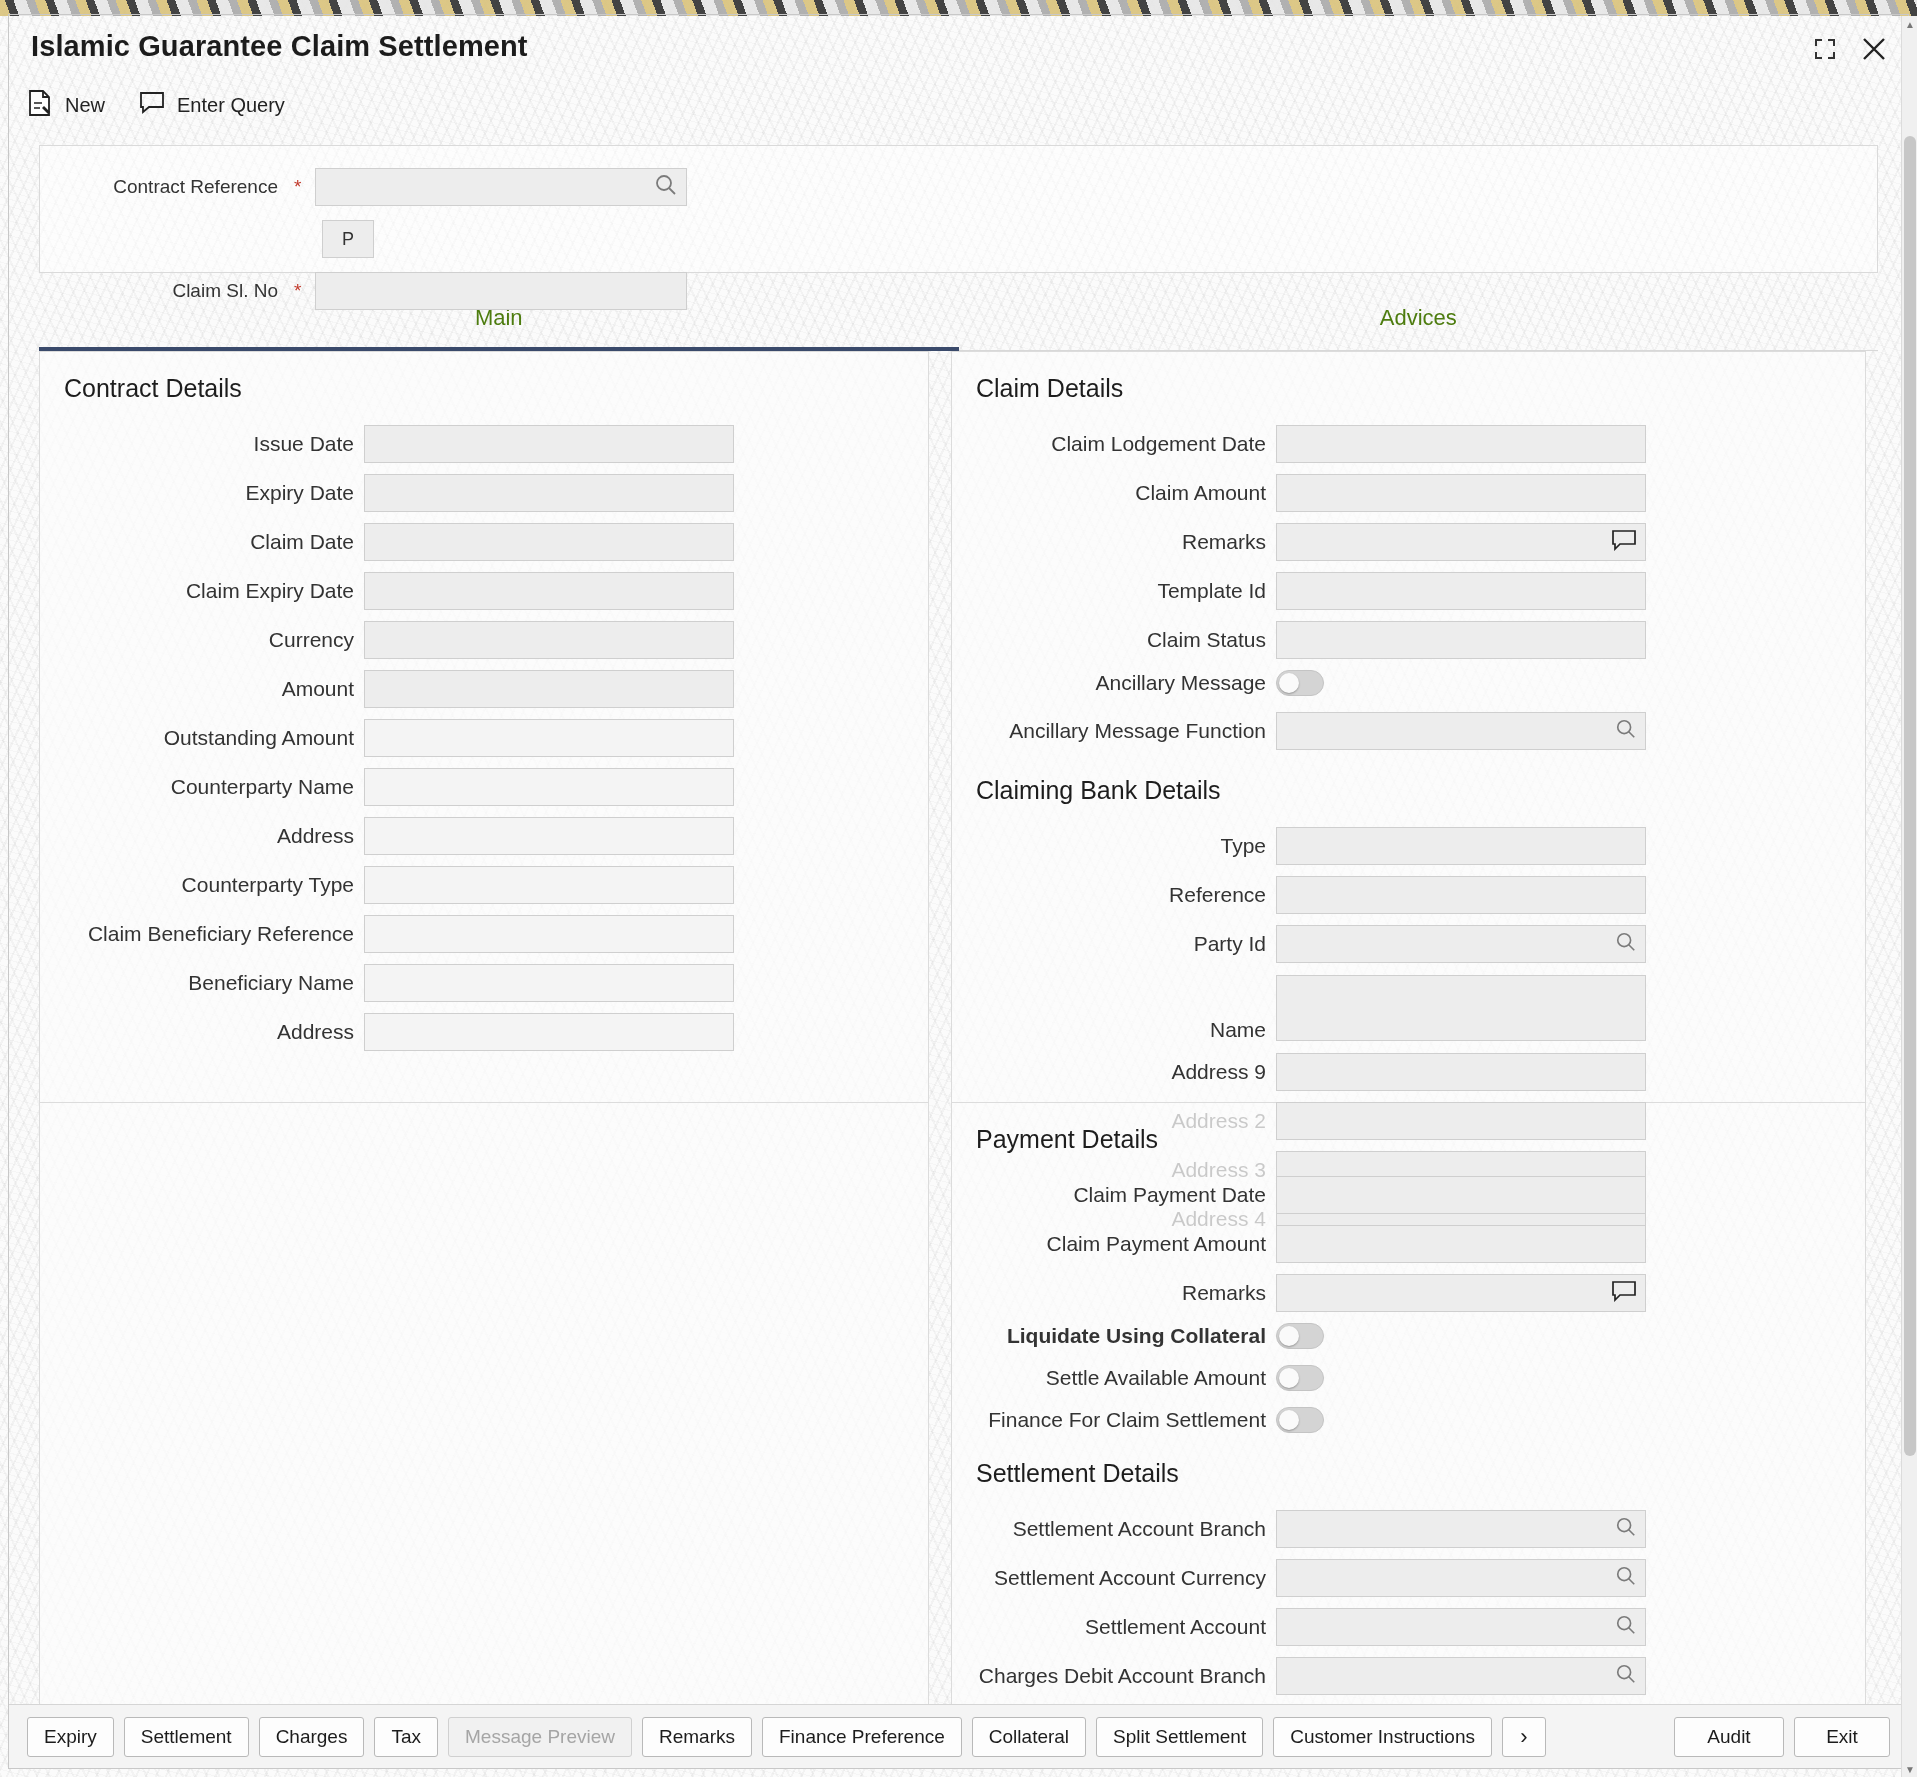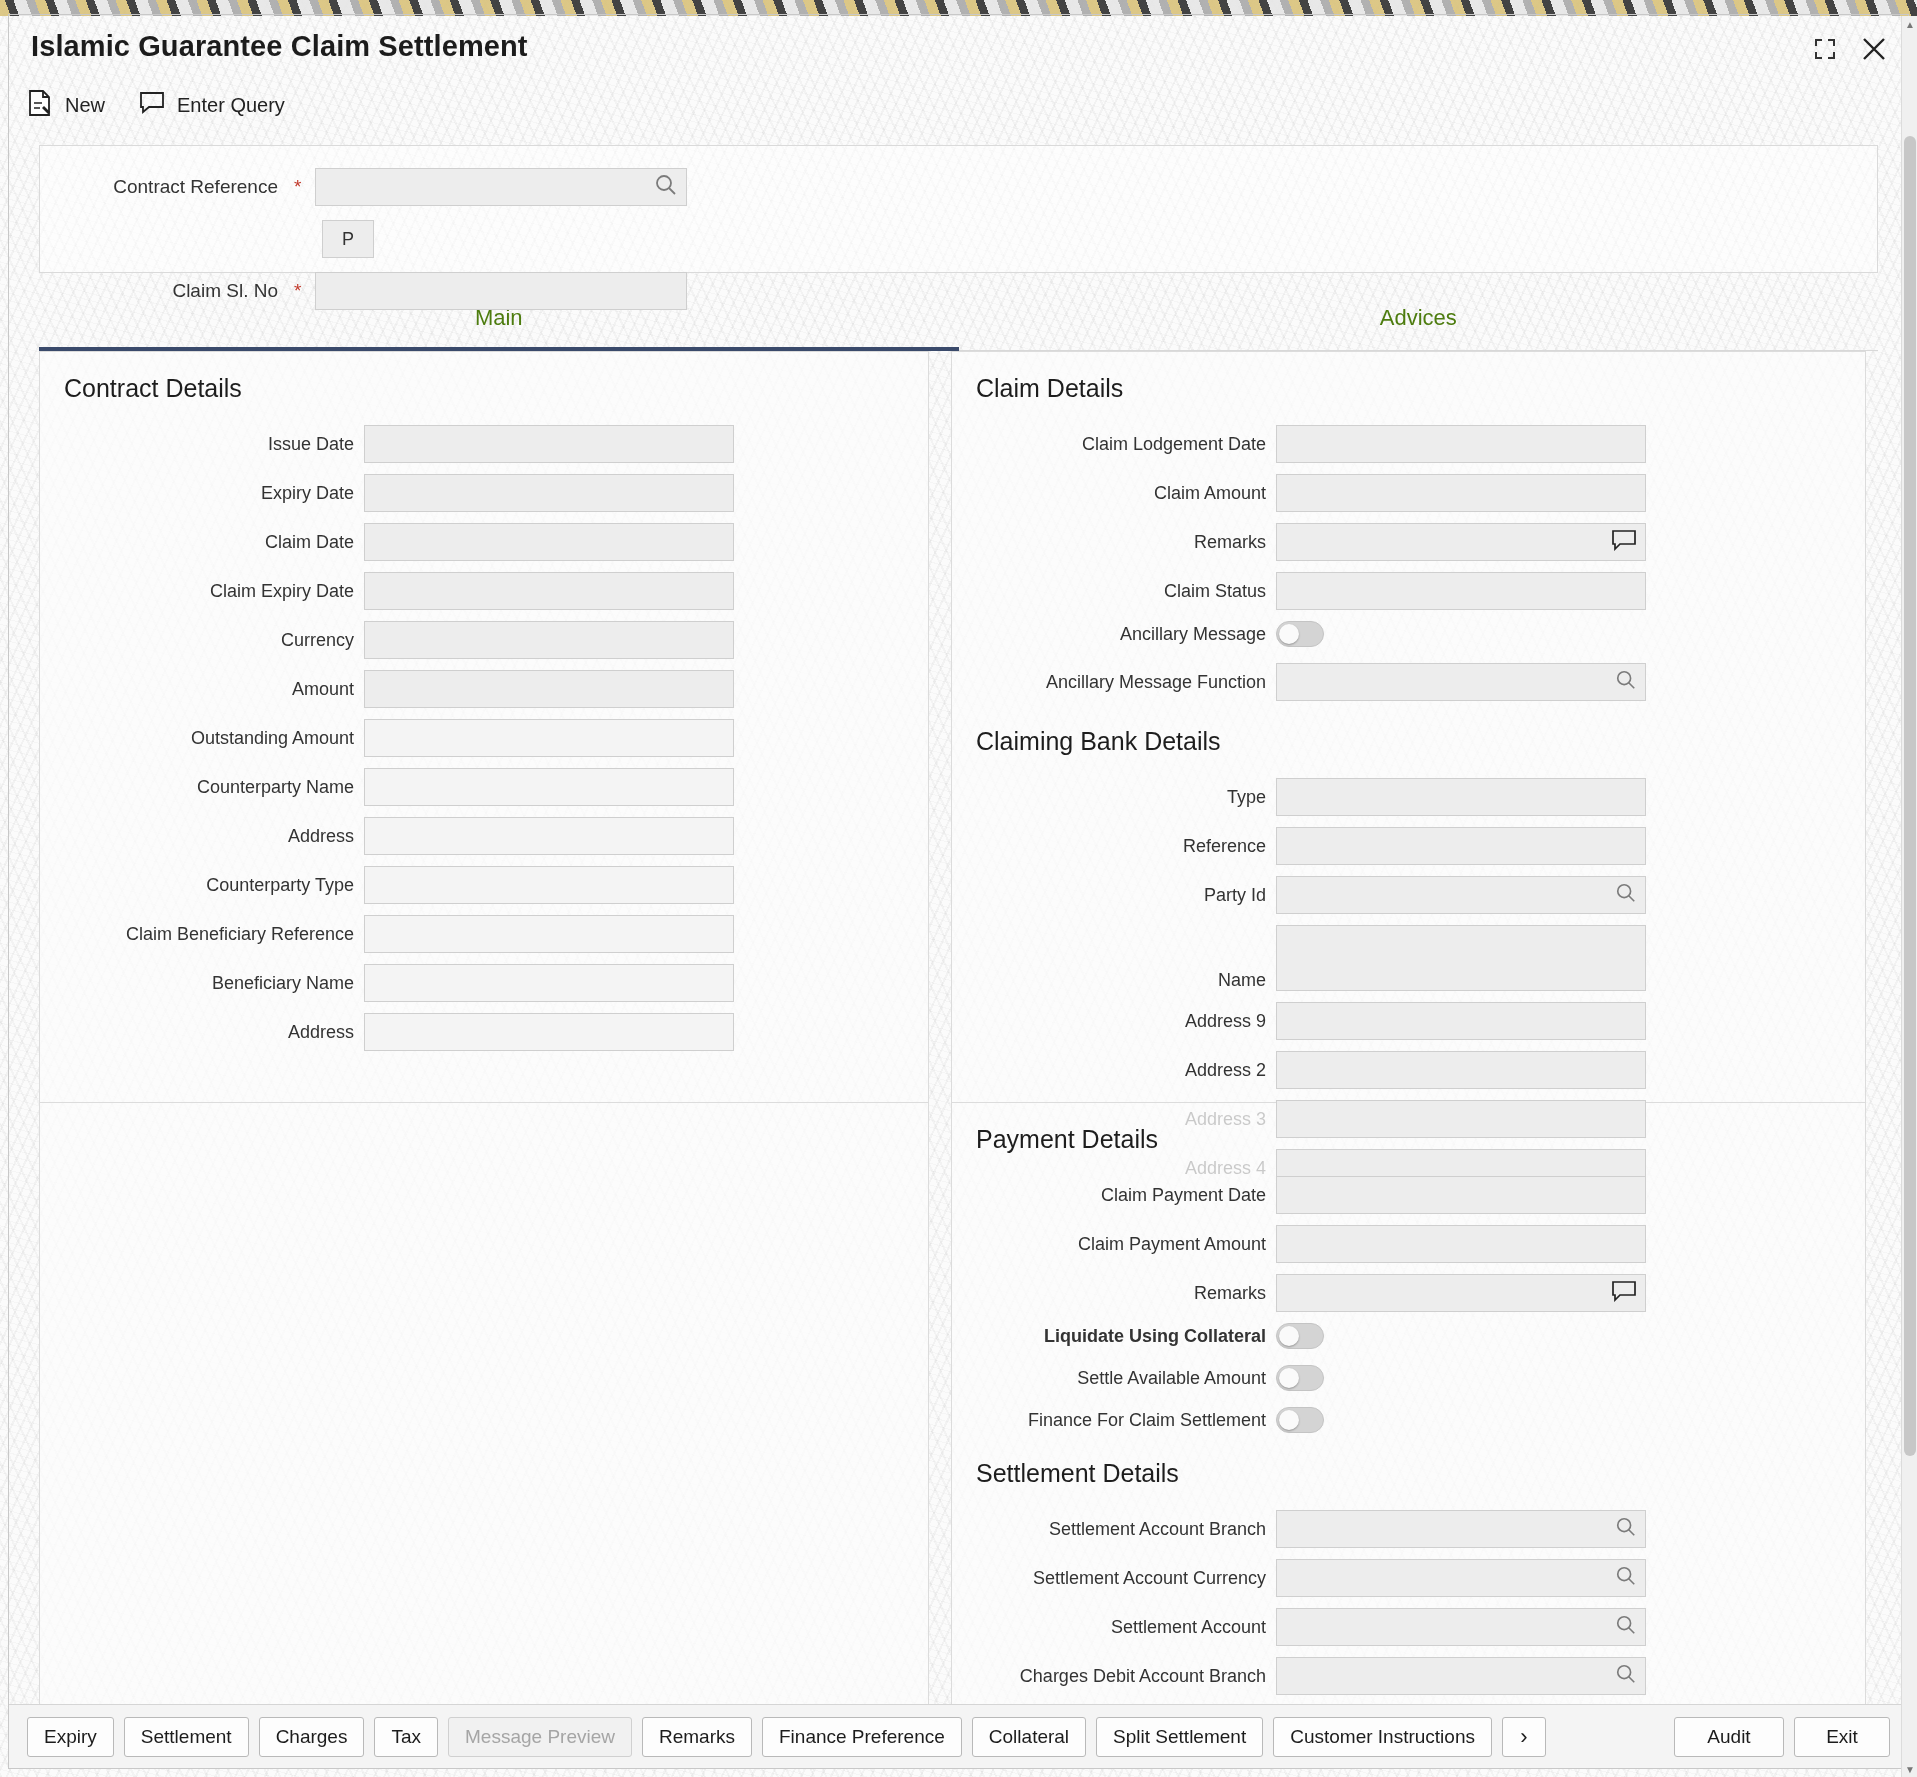--- a/index.html
+++ b/index.html
@@ -108,21 +108,21 @@
   .card {
     border: 1px solid #dcdcdc;
     background: rgba(252,252,252,0.75);
     padding: 22px 24px 26px 24px;
   }
   .card h3 {
     margin: 0 0 22px 0; font-size: 25px; font-weight: normal; color: #1d1d1d;
   }
   .card h3.sub { margin-top: 26px; }
   .frow { display: flex; align-items: center; margin-bottom: 11px; }
-  .frow .lbl { font-size: 18px; }
+  .frow .lbl { font-size: 21px; }
   .toggle {
     width: 48px; height: 26px; border-radius: 14px; background: #d4d4d4;
     position: relative; cursor: pointer; border: 1px solid #c4c4c4;
   }
   .toggle::after {
     content: ""; position: absolute; left: 2px; top: 2px;
     width: 20px; height: 20px; border-radius: 50%;
     background: #fafafa; box-shadow: 0 1px 2px rgba(0,0,0,.3);
   }
   .chat-ic { position: absolute; right: 8px; top: 50%; transform: translateY(-50%); }
@@ -303,20 +303,24 @@
         </div>
         <div class="frow">
           <div class="lbl" style="width:300px;">Remarks</div>
           <div class="fld" style="width:370px;">
             <span class="chat-ic">
               <svg width="26" height="22" viewBox="0 0 26 22">
                 <path d="M2 2 H24 V15 H9 L4 20 V15 H2 Z" fill="none" stroke="#222" stroke-width="1.7"></path>
               </svg>
             </span>
           </div>
+        </div>
+        <div class="frow">
+          <div class="lbl" style="width:300px;">Template Id</div>
+          <div class="fld" style="width:370px;"></div>
         </div>
         <div class="frow">
           <div class="lbl" style="width:300px;">Claim Status</div>
           <div class="fld" style="width:370px;"></div>
         </div>
         <div class="frow" style="margin-bottom:16px;">
           <div class="lbl" style="width:300px;">Ancillary Message</div>
           <div class="toggle"></div>
         </div>
         <div class="frow" style="margin-bottom:18px;">

